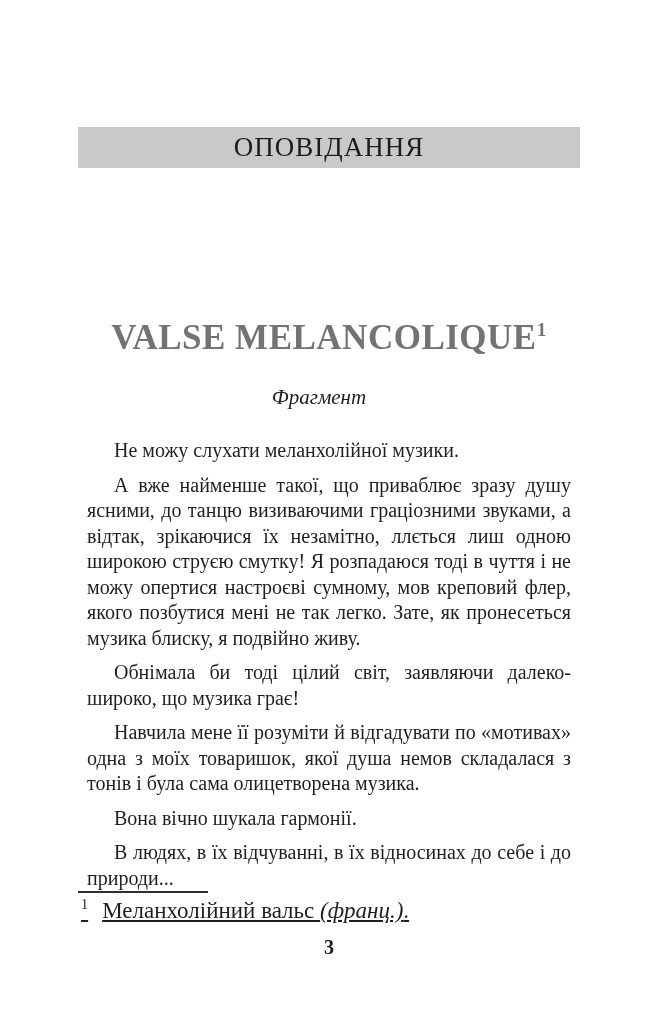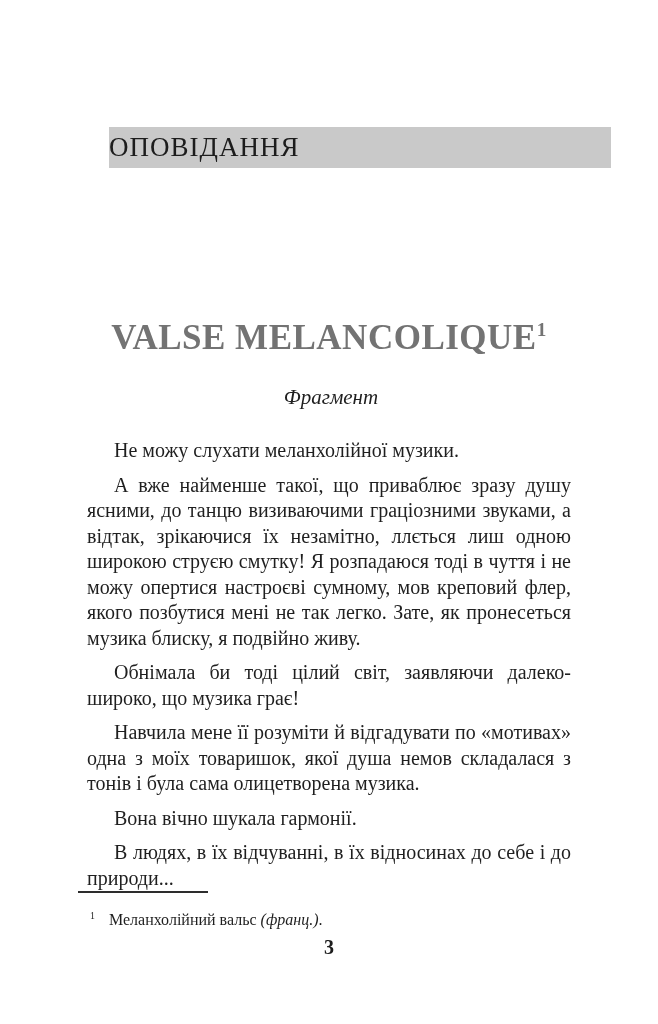--- a/index.html
+++ b/index.html
@@ -17,22 +17,21 @@
     color: #1f1f1f;
     overflow: hidden;
   }
   .banner {
     position: absolute;
     top: 127px;
     left: 78px;
     width: 502px;
     height: 41px;
     background: #c9c9c9;
-    text-align: left;
-    margin-left: 31px;
+    text-align: center;
   }
   .banner-label {
     display: inline-block;
     line-height: 41px;
     font-size: 27px;
     letter-spacing: 1px;
     color: #1c1c1c;
   }
   .story-title {
     position: absolute;
@@ -48,21 +47,21 @@
     white-space: nowrap;
   }
   .story-title sup {
     font-size: 55%;
     vertical-align: super;
     line-height: 0;
   }
   .story-subtitle {
     position: absolute;
     top: 385px;
-    left: 80px;
+    left: 68px;
     width: 502px;
     text-align: center;
     font-style: italic;
     font-size: 21px;
   }
   .story-body {
     position: absolute;
     top: 429px;
     left: 78px;
     width: 502px;
@@ -80,23 +79,24 @@
     left: 78px;
     width: 130px;
     height: 0;
     border-top: 2px solid #2d2d2d;
   }
   .footnote-text {
     position: absolute;
     top: 897px;
     left: 78px;
     width: 502px;
-    margin: 12px;
-    font-size: 16px;
+    margin: 3px;
+    font-size: 23px;
     line-height: 22px;
+    text-decoration: underline;
   }
   .footnote-text sup {
     font-size: 62%;
     vertical-align: super;
     line-height: 0;
     margin-right: 14px;
   }
   .footnote-italic {
     font-style: italic;
   }

